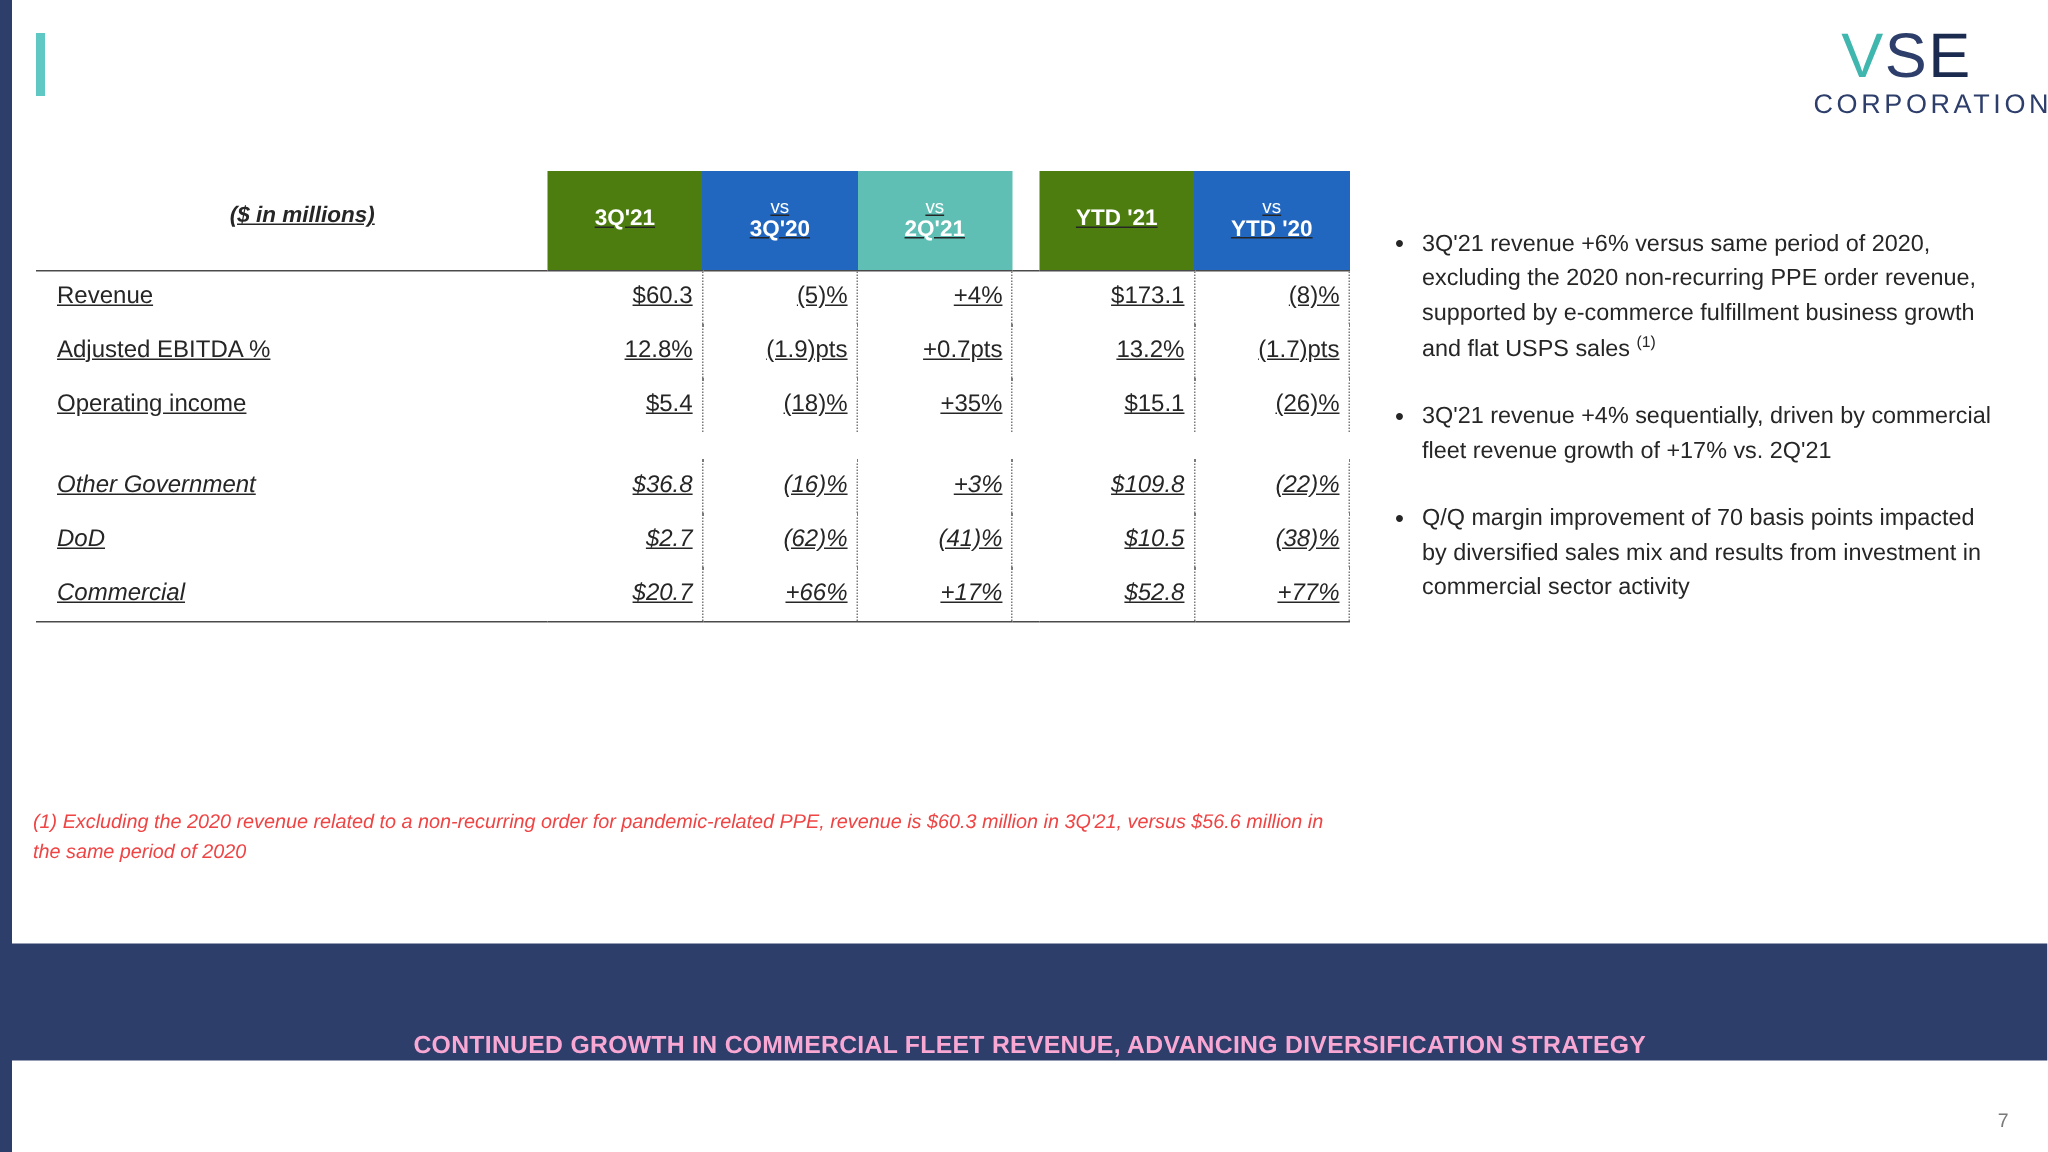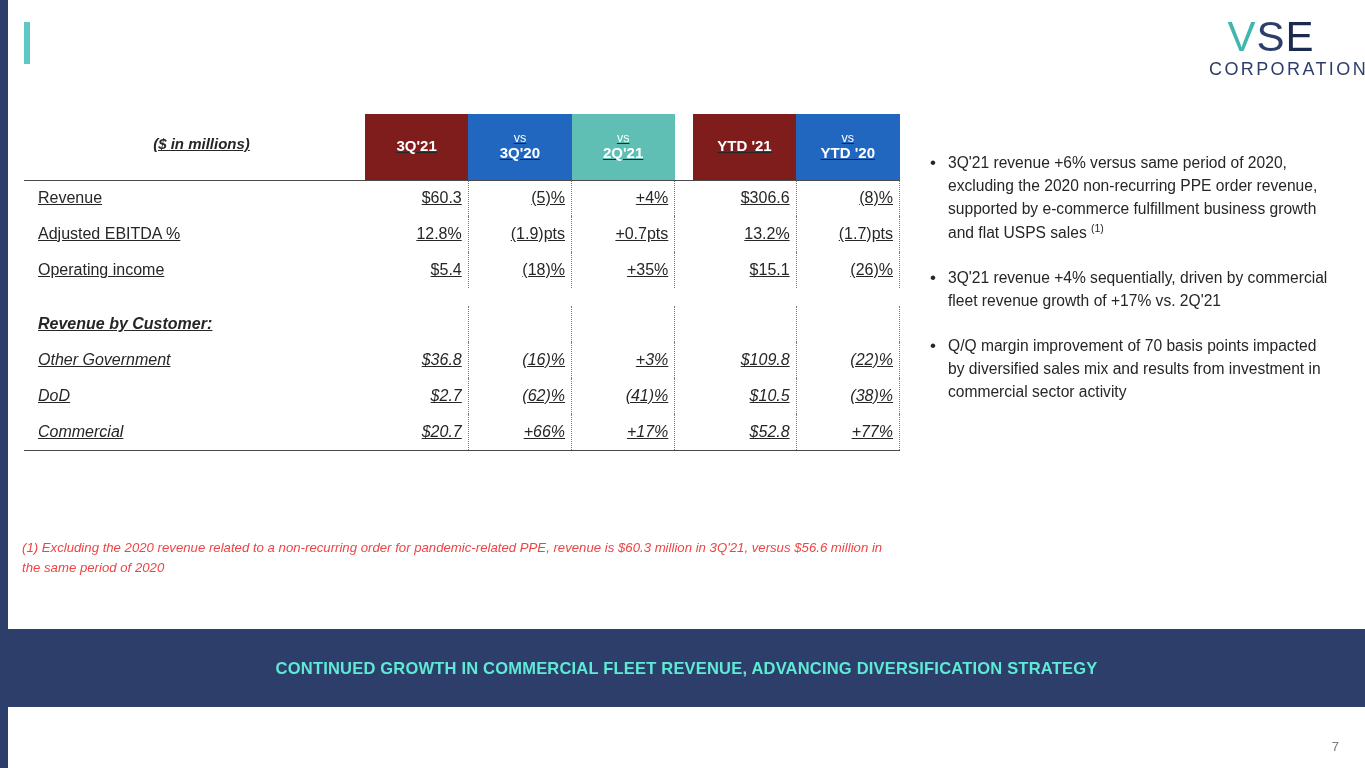--- a/index.html
+++ b/index.html
@@ -88,21 +88,21 @@
   .col-gap   { width: 18px; }
 
   thead th {
     height: 66px;
     color: #ffffff;
     font-size: 15px;
     font-weight: bold;
     text-align: center;
     line-height: 1.12;
   }
-  th.h-dark   { background: #7f1d1d; text-align: center; }
+  th.h-dark   { background: #4d7c0f; text-align: center; }
   th.h-blue   { background: #2166bf; }
   th.h-teal   { background: #5fbfb4; }
   th.h-empty  { background: transparent; }
   th .vs {
     display: block;
     font-size: 12.5px;
     font-weight: normal;
   }
 
   .unit-cell {
@@ -176,23 +176,23 @@
     color: #ef4444;
   }
 
   
   .banner {
     position: absolute;
     left: 8px; top: 629px;
     width: 1357px;
     height: 78px;
     background: #2d3e6b;
-    color: #5eead4;
+    color: #f9a8d4;
     display: flex;
-    align-items: center;
+    align-items: flex-end;
     justify-content: center;
     font-size: 16.5px;
     font-weight: bold;
     letter-spacing: 0.2px;
     text-align: center;
   }
 
   .page-num {
     position: absolute;
     right: 26px; bottom: 14px;
@@ -249,21 +249,21 @@
         </th>
       </tr>
     </thead>
     <tbody>
       <tr class="rule-top">
         <td class="lbl">Revenue</td>
         <td class="num">$60.3</td>
         <td class="num dotted-l">(5)%</td>
         <td class="num dotted-l dotted-r">+4%</td>
         <td></td>
-        <td class="num">$306.6</td>
+        <td class="num">$173.1</td>
         <td class="num dotted-l dotted-r">(8)%</td>
       </tr>
       <tr>
         <td class="lbl">Adjusted EBITDA %</td>
         <td class="num">12.8%</td>
         <td class="num dotted-l">(1.9)pts</td>
         <td class="num dotted-l dotted-r">+0.7pts</td>
         <td></td>
         <td class="num">13.2%</td>
         <td class="num dotted-l dotted-r">(1.7)pts</td>
@@ -278,29 +278,20 @@
         <td class="num dotted-l dotted-r">(26)%</td>
       </tr>
       <tr class="spacer">
         <td></td>
           <td class="dotted-none"></td>
         <td class="dotted-l"></td>
           <td class="dotted-l dotted-r"></td>
         <td></td>
           <td></td>
         <td class="dotted-l dotted-r"></td>
-      </tr>
-      <tr class="section-head">
-        <td class="lbl">Revenue by Customer:</td>
-        <td class="num"></td>
-        <td class="num dotted-l"></td>
-        <td class="num dotted-l dotted-r"></td>
-        <td></td>
-        <td class="num"></td>
-        <td class="num dotted-l dotted-r"></td>
       </tr>
       <tr class="ital">
         <td class="lbl">Other Government</td>
         <td class="num">$36.8</td>
         <td class="num dotted-l">(16)%</td>
         <td class="num dotted-l dotted-r">+3%</td>
         <td></td>
         <td class="num">$109.8</td>
         <td class="num dotted-l dotted-r">(22)%</td>
       </tr>

